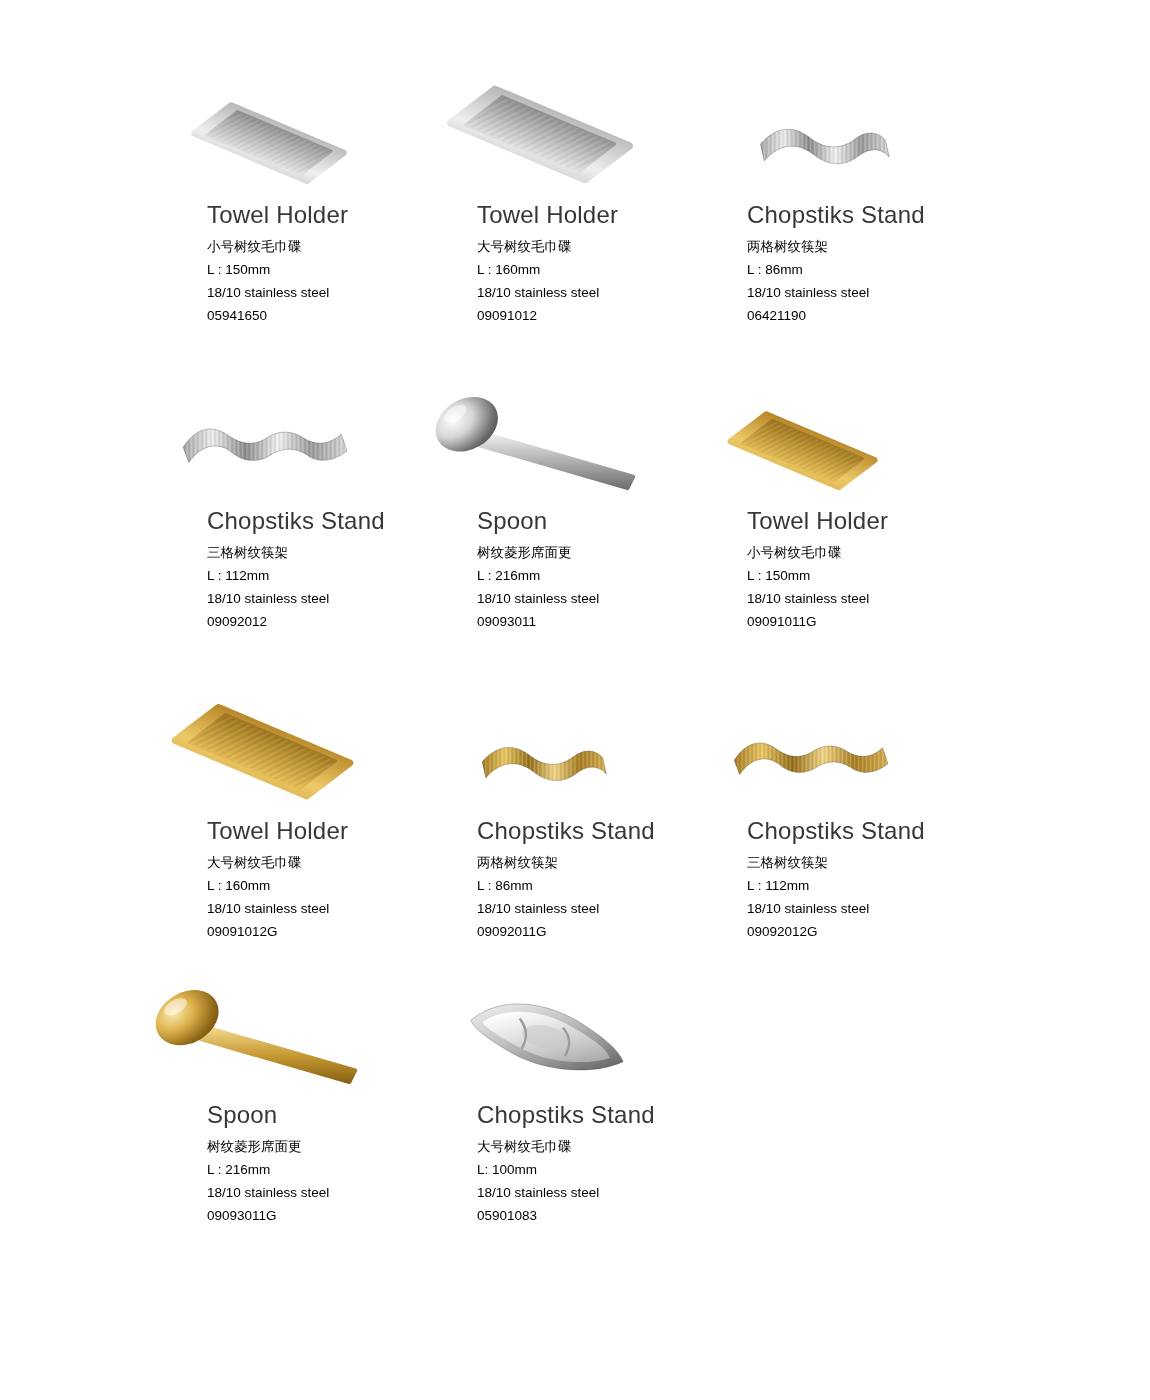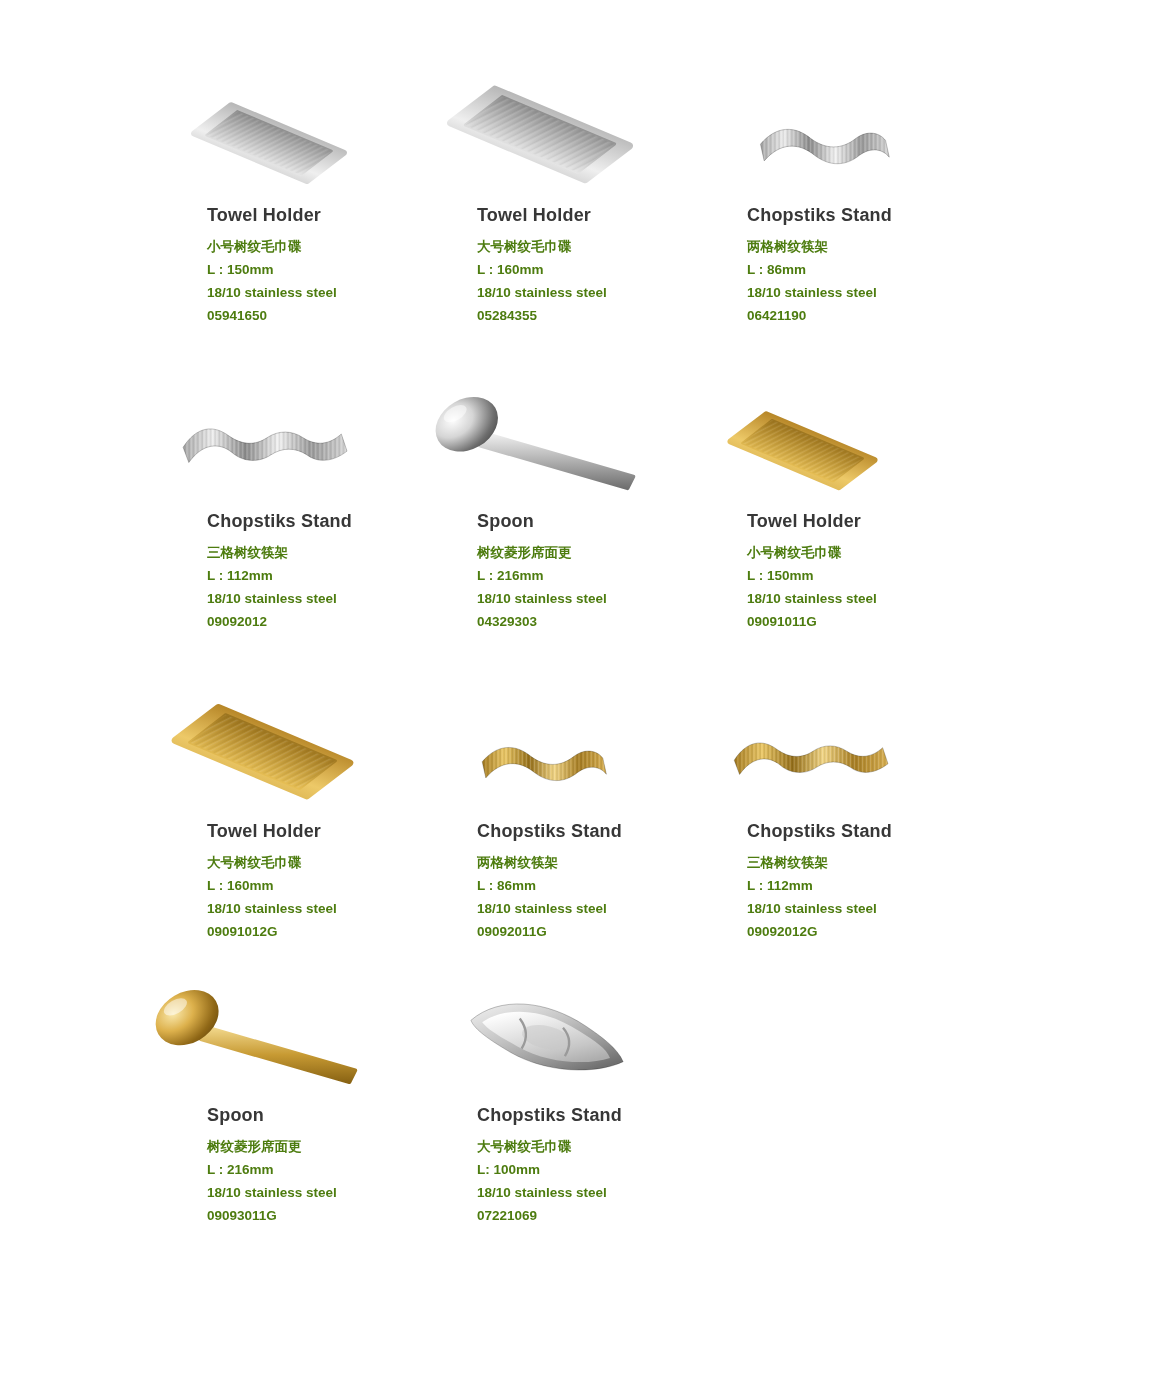--- a/index.html
+++ b/index.html
@@ -8,22 +8,22 @@
     font-family:"Liberation Sans",sans-serif;color:#3f3f3f;overflow:hidden;
   }
   .row{position:absolute;left:185px;display:flex;}
   .row-1{top:52px;}
   .row-2{top:358px;}
   .row-3{top:668px;}
   .row-4{top:952px;}
   .cell{width:270px;flex:0 0 270px;}
   .img-box{height:150px;display:flex;align-items:flex-end;padding-bottom:14px;box-sizing:border-box;}
   .text-block{padding-left:22px;}
-  .title{font-size:18px;line-height:26px;font-weight:bold;color:#373737;letter-spacing:0.2px;margin-bottom:7px;}
-  .line{font-size:13.5px;line-height:23px;color:#4d7c0f;font-weight:bold;}
+  .title{font-size:24px;line-height:26px;font-weight:normal;color:#373737;letter-spacing:0.2px;margin-bottom:7px;}
+  .line{font-size:13.5px;line-height:23px;color:#000000;}
   .defs-holder{position:absolute;width:0;height:0;overflow:hidden;}
   svg.product-photo{display:block;}
 </style>
 </head>
 <body>
 
 <svg class="defs-holder" aria-hidden="true">
   <defs>
     <linearGradient id="gSilTray" x1="0.9" y1="0" x2="0.15" y2="1">
       <stop offset="0" stop-color="#6f6f6f"></stop>
@@ -133,21 +133,21 @@
     <polygon points="10,38 52,6 180,60 138,92" fill="url(#gSilTray)" stroke="url(#gSilTray)" stroke-width="7" stroke-linejoin="round"></polygon>
     <polygon points="24,40 59,13 166,58 131,85" fill="url(#gSilWell)" stroke="url(#gSilWell)" stroke-width="3" stroke-linejoin="round"></polygon>
     <polygon points="24,40 59,13 166,58 131,85" fill="url(#patLines)" opacity="0.55"></polygon>
         </svg>
     </div>
     <div class="text-block">
       <div class="title">Towel Holder</div>
       <div class="line">大号树纹毛巾碟</div>
       <div class="line">L : 160mm</div>
       <div class="line">18/10 stainless steel</div>
-      <div class="line">05284355</div>
+      <div class="line">09091012</div>
     </div>
   </div>
   <div class="cell">
     <div class="img-box">
       <svg class="product-photo" style="width:140px;height:70px;margin-left:28px;" viewBox="0 0 150 75" preserveAspectRatio="xMidYMax meet">
     <path d="M8,28 C25,8 45,8 62,22 C78,34 95,34 110,22 C122,13 135,15 142,24 L146,42 C139,33 126,31 114,40 C99,52 82,52 66,40 C49,26 29,26 12,46 Z" fill="url(#gSilWave)" stroke="rgba(0,0,0,0.25)" stroke-width="1"></path>
     <path d="M8,28 C25,8 45,8 62,22 C78,34 95,34 110,22 C122,13 135,15 142,24 L146,42 C139,33 126,31 114,40 C99,52 82,52 66,40 C49,26 29,26 12,46 Z" fill="url(#patVert)" opacity="0.7"></path>
         </svg>
     </div>
     <div class="text-block">
@@ -182,21 +182,21 @@
     <path d="M58,48 L210,92 L204,104 L52,60 Z" fill="url(#gSilHandle)" stroke="url(#gSilHandle)" stroke-width="4" stroke-linejoin="round"></path>
     <ellipse cx="38" cy="38" rx="34" ry="26" transform="rotate(-30 38 38)" fill="url(#rSilBowl)"></ellipse>
     <ellipse cx="26" cy="27" rx="13" ry="7" transform="rotate(-30 26 27)" fill="#ffffff" opacity="0.5"></ellipse>
         </svg>
     </div>
     <div class="text-block">
       <div class="title">Spoon</div>
       <div class="line">树纹菱形席面更</div>
       <div class="line">L : 216mm</div>
       <div class="line">18/10 stainless steel</div>
-      <div class="line">04329303</div>
+      <div class="line">09093011</div>
     </div>
   </div>
   <div class="cell">
     <div class="img-box">
       <svg class="product-photo" style="width:161px;height:85px;margin-left:-3px;" viewBox="0 0 190 100" preserveAspectRatio="xMidYMax meet">
     <polygon points="10,38 52,6 180,60 138,92" fill="url(#gGoldTray)" stroke="url(#gGoldTray)" stroke-width="7" stroke-linejoin="round"></polygon>
     <polygon points="24,40 59,13 166,58 131,85" fill="url(#gGoldWell)" stroke="url(#gGoldWell)" stroke-width="3" stroke-linejoin="round"></polygon>
     <polygon points="24,40 59,13 166,58 131,85" fill="url(#patLines)" opacity="0.55"></polygon>
         </svg>
     </div>
@@ -284,16 +284,16 @@
     <ellipse cx="86" cy="46" rx="26" ry="12" transform="rotate(12 86 46)" fill="#c9c9c9" opacity="0.55"></ellipse>
     <path d="M58,26 Q70,42 60,58" stroke="#9a9a9a" stroke-width="2.5" fill="none"></path>
     <path d="M104,36 Q116,50 106,66" stroke="#9a9a9a" stroke-width="2.5" fill="none"></path>
         </svg>
     </div>
     <div class="text-block">
       <div class="title">Chopstiks Stand</div>
       <div class="line">大号树纹毛巾碟</div>
       <div class="line">L:  100mm</div>
       <div class="line">18/10 stainless steel</div>
-      <div class="line">07221069</div>
+      <div class="line">05901083</div>
     </div>
   </div>
 </div>
 
 </body></html>

